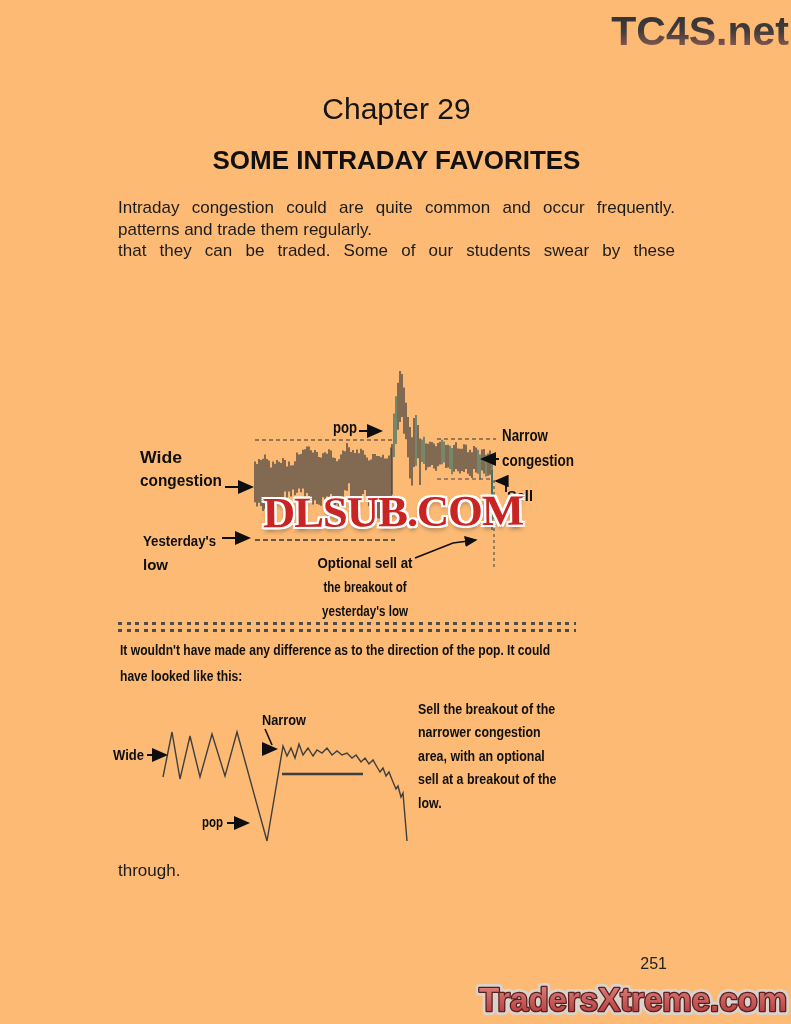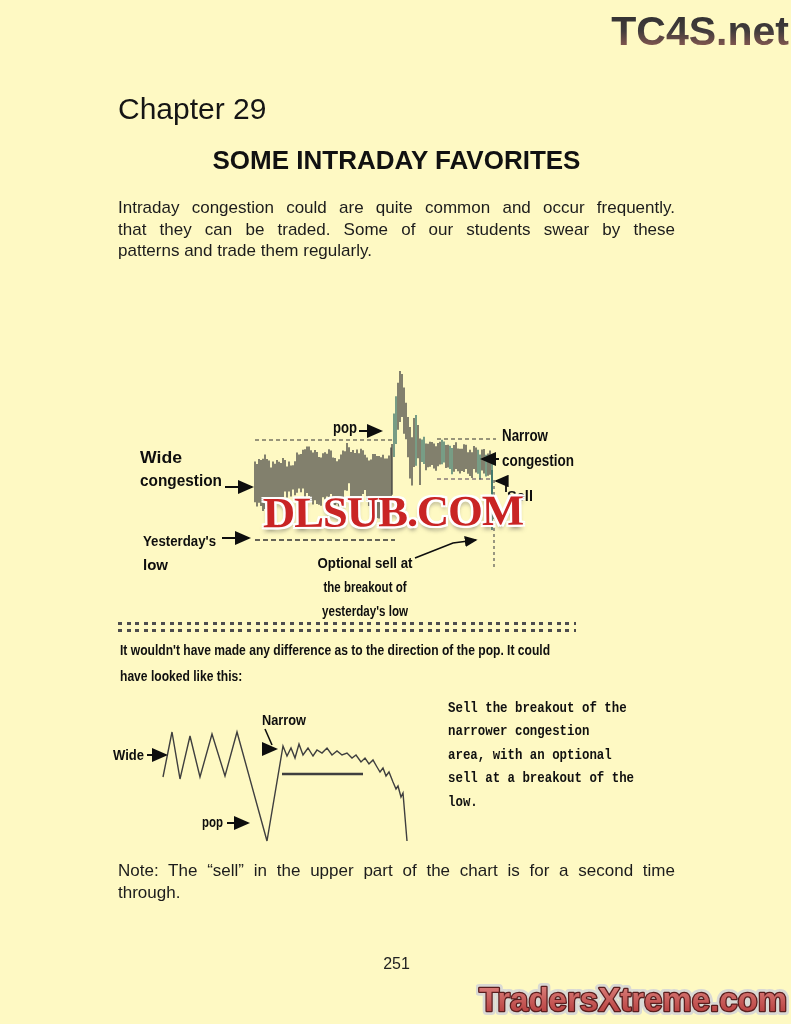--- a/index.html
+++ b/index.html
@@ -1,23 +1,23 @@
 <!DOCTYPE html>
 <html><head>
 <meta charset="utf-8">
 <style>
   html,body{margin:0;padding:0;background:#e8e8e8;}
   #page{
-    position:relative;width:791px;height:1024px;background:#fef9c3;
+    position:relative;width:791px;height:1024px;background:#fdba74;
     font-family:"Liberation Sans",sans-serif;color:#1b1b1b;overflow:hidden;
     margin:0 auto;
   }
   .abs{position:absolute;}
   
-  .chapter{left:118px;top:92px;width:557px;text-align:left;font-size:30px;font-weight:400;color:#151515;}
+  .chapter{left:118px;top:92px;width:557px;text-align:center;font-size:30px;font-weight:400;color:#151515;}
   .subtitle{left:118px;top:145px;width:557px;text-align:center;font-size:26px;font-weight:bold;color:#111;}
   
   .para{left:118px;width:557px;font-size:17px;color:#1c1c1c;}
   .jline{line-height:21.7px;text-align:justify;text-align-last:justify;white-space:normal;}
   .jline.last{text-align-last:left;}
   
   #fig1{left:118px;top:362px;width:462px;height:262px;}
   
   .watermark{
     left:131px;top:122px;width:288px;height:58px;line-height:56px;text-align:center;
@@ -28,25 +28,25 @@
       -2px 0 0 #fff, 2px 0 0 #fff, 0 -2px 0 #fff, 0 2px 0 #fff,
       0 4px 4px rgba(60,60,60,0.55);
     transform:scaleX(1.04) rotate(-0.6deg);transform-origin:center;
   }
   
   .dashrow{left:118px;width:458px;height:3px;background:repeating-linear-gradient(90deg,#4d4d4d 0 4px,transparent 4px 8.6px);}
   
   .capline{font-weight:bold;color:#101010;font-size:15.5px;line-height:26px;white-space:nowrap;transform:scaleX(0.78);transform-origin:0 0;}
   #caption{left:120px;top:637px;width:580px;}
   
-  #fig2note{left:448px;top:697px;width:230px;font-family:Liberation Mono, monospace;}
+  #fig2note{left:418px;top:697px;width:230px;}
   #fig2note .nline{font-weight:bold;color:#101010;font-size:15.5px;line-height:23.4px;white-space:nowrap;transform:scaleX(0.80);transform-origin:0 0;}
   
   #notepara{top:860px;}
-  .pagenum{left:118px;top:955px;width:557px;text-align:center;font-size:16px;color:#222;}
+  .pagenum{left:110px;top:955px;width:557px;text-align:right;font-size:16px;color:#222;}
   
   .svglbl{font-family:"Liberation Sans",sans-serif;font-weight:bold;fill:#0e0e0e;}
 </style>
 </head>
 <body>
 
 <div id="page">
 
   <svg class="abs" style="right:-2px;top:2px" width="202" height="56" viewBox="0 0 202 56">
     <defs>
@@ -58,22 +58,22 @@
       </linearGradient>
     </defs>
     <text x="198" y="43" text-anchor="end" font-size="41" font-weight="bold" font-family="Liberation Sans, sans-serif" fill="url(#g-tc4s)">TC4S.net</text>
   </svg>
 
   <div class="abs chapter">Chapter 29</div>
   <div class="abs subtitle">SOME INTRADAY FAVORITES</div>
 
   <div class="abs para" style="top:197px">
     <div class="jline">Intraday congestion could are quite common and occur frequently.</div>
+    <div class="jline last">patterns and trade them regularly.</div>
     <div class="jline">that they can be traded.  Some of our students swear by these</div>
-    <div class="jline last">patterns and trade them regularly.</div>
   </div>
 
 
   <div id="fig1" class="abs">
     <svg width="462" height="262" viewBox="0 0 462 262">
       <defs>
         <marker id="ah" markerWidth="8" markerHeight="7" refX="7" refY="3.5" orient="auto">
           <path d="M0,0 L8,3.5 L0,7 Z" fill="#0e0e0e"></path>
         </marker>
       </defs>
@@ -260,21 +260,20 @@
 
   <div id="fig2note" class="abs">
     <div class="nline">Sell the breakout of the</div>
     <div class="nline">narrower congestion</div>
     <div class="nline">area, with an optional</div>
     <div class="nline">sell at a breakout of the</div>
     <div class="nline">low.</div>
   </div>
 
   <div id="notepara" class="abs para">
-    <div class="jline">Note: The “sell” in the upper part of the chart is for a second time</div>
     <div class="jline last">through.</div>
   </div>
 
   <div class="abs pagenum">251</div>
 
   <svg class="abs" style="right:1px;top:977px" width="314" height="46" viewBox="0 0 314 46">
     <defs>
       <linearGradient id="g-tx" x1="0" y1="0" x2="0" y2="1">
         <stop offset="0" stop-color="#e08a85"></stop>
         <stop offset="1" stop-color="#b23434"></stop>

